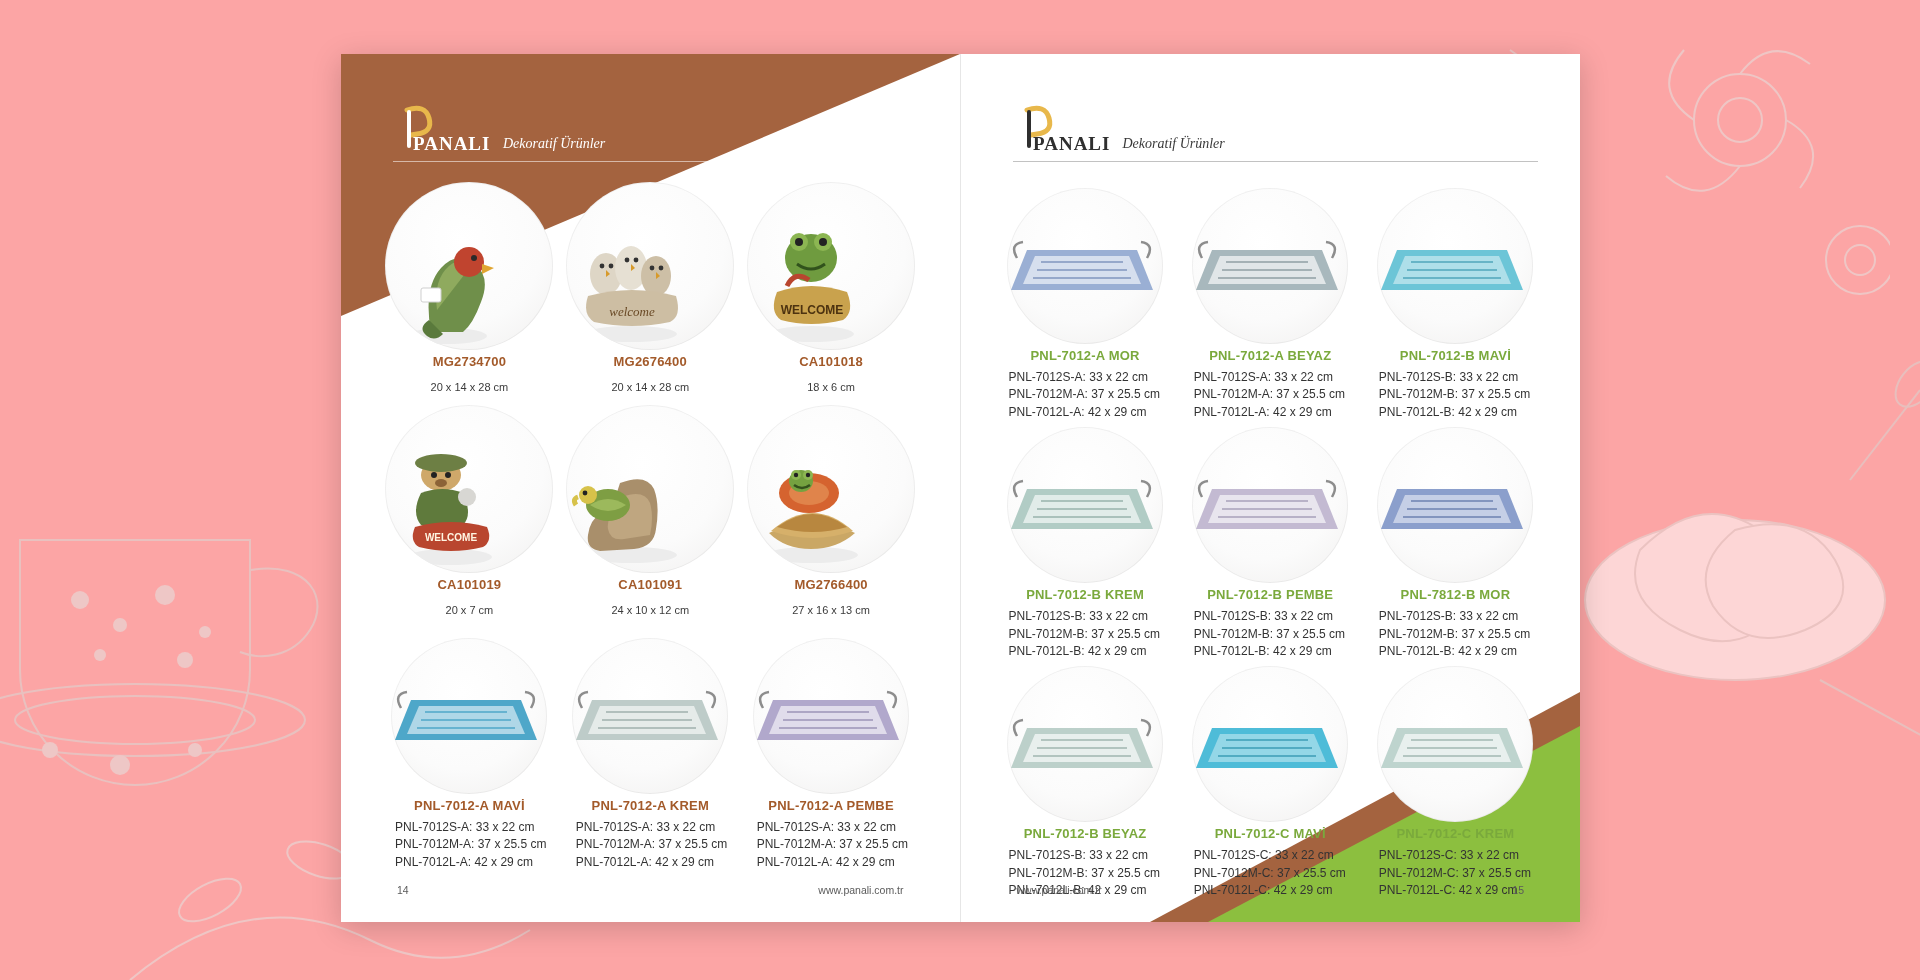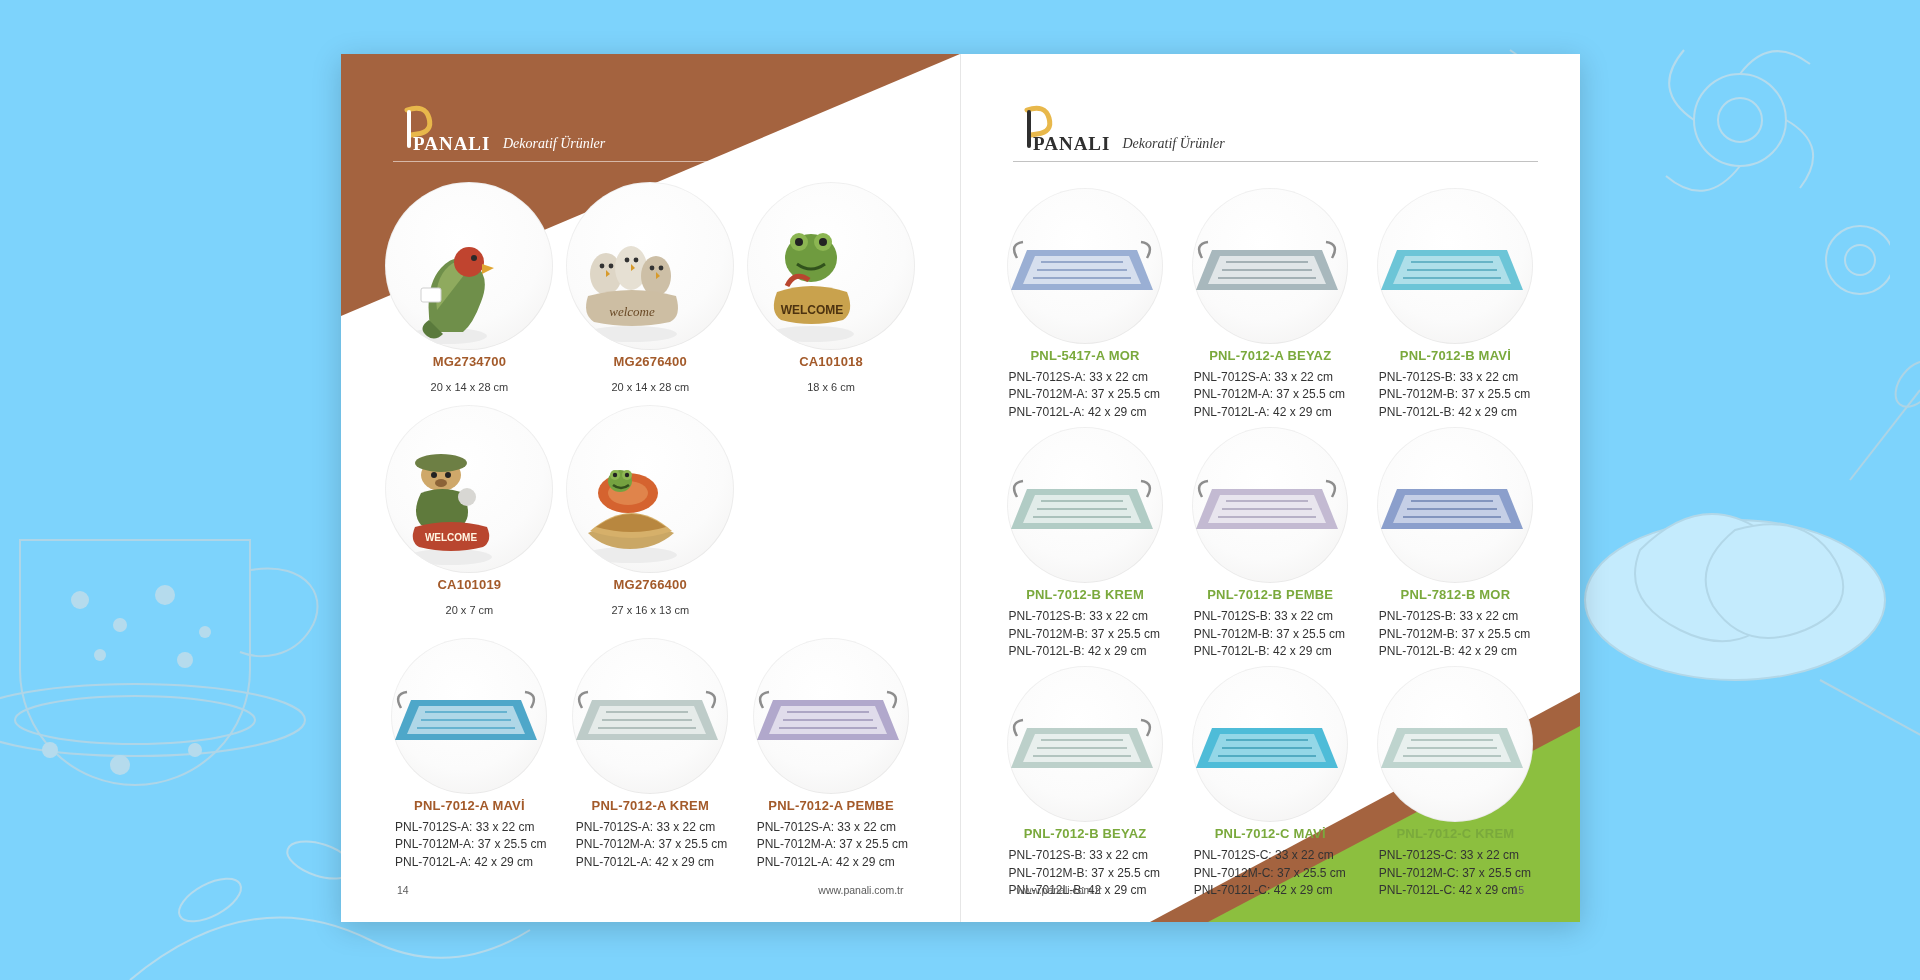--- a/index.html
+++ b/index.html
@@ -4,21 +4,21 @@
 <style>
   * { box-sizing: border-box; margin: 0; padding: 0; }
   html, body {
     width: 1920px; height: 980px;
     font-family: "Liberation Sans", sans-serif;
     overflow: hidden;
   }
   #stage {
     position: relative;
     width: 1920px; height: 980px;
-    background: #7dd3fc;
+    background: #fca5a5;
   }
   
   .bg-flourish {
     position: absolute;
     pointer-events: none;
     opacity: .55;
   }
   #bg-left  { left: -40px;  top: 420px; }
   #bg-right { right: -30px; top: 300px; }
   #bg-top-right { right: 30px; top: 10px; }
@@ -289,20 +289,36 @@
               <path d="M36 70 q22 -8 42 0 q10 22 0 32 q-22 8 -42 0 q-10 -12 0 -32z" fill="#5f7a3c"></path>
               <circle cx="82" cy="74" r="9" fill="#d8d7d3"></circle>
               <path d="M30 104 q36 -10 72 0 q6 14 -4 20 q-32 8 -64 0 q-10 -6 -4 -20z" fill="#b9462f"></path>
               <text x="66" y="118" font-family="Liberation Sans, sans-serif" font-size="10" font-weight="bold" fill="#fff6e3" text-anchor="middle">WELCOME</text>
             </svg>
           </div>
           <div class="code brown">CA101019</div>
           <div class="dims">20 x 7 cm</div>
         </div>
 
+        <div class="cell">
+          <div class="photo">
+            <svg class="fig" viewBox="0 0 130 150">
+              <ellipse cx="65" cy="132" rx="46" ry="8" fill="#ececec"></ellipse>
+              <path d="M54 60 q26 -10 34 6 q6 16 2 40 q-2 18 -22 20 l-34 2 q-14 -2 -12 -16 q2 -16 14 -22 q12 -8 18 -30z" fill="#a98f6b"></path>
+              <path d="M56 74 q22 -8 28 6 q4 14 0 32 l-26 4 q-14 2 -16 -10 q-2 -12 14 -32z" fill="#bfa680"></path>
+              <ellipse cx="42" cy="82" rx="22" ry="16" fill="#7e9e43"></ellipse>
+              <path d="M24 82 q18 -12 36 0 q-18 12 -36 0z" fill="#9cb95c"></path>
+              <circle cx="22" cy="72" r="9" fill="#d7c24a"></circle>
+              <circle cx="19" cy="70" r="2.4" fill="#222"></circle>
+              <path d="M12 74 q-6 2 -2 8" fill="none" stroke="#d7c24a" stroke-width="5"></path>
+            </svg>
+          </div>
+          <div class="code brown">CA101091</div>
+          <div class="dims">24 x 10 x 12 cm</div>
+        </div>
 
         <div class="cell">
           <div class="photo">
             <svg class="fig" viewBox="0 0 130 150">
               <ellipse cx="65" cy="132" rx="46" ry="8" fill="#ececec"></ellipse>
               <path d="M22 110 q44 -22 86 0 q-18 16 -44 16 q-26 0 -42 -16z" fill="#caa765"></path>
               <path d="M24 108 q42 -36 82 0 q-40 14 -82 0z" fill="#d6b06a"></path>
               <path d="M30 104 q36 -26 70 0 q-34 10 -70 0z" fill="#b8873f"></path>
               <ellipse cx="62" cy="70" rx="30" ry="20" fill="#d5632f"></ellipse>
               <ellipse cx="62" cy="70" rx="20" ry="12" fill="#e0844b"></ellipse>
@@ -411,21 +427,21 @@
             <svg class="tray" viewBox="0 0 150 110">
               <path d="M10 46 q-8 -14 6 -16" fill="none" stroke="#8d8d8d" stroke-width="2.5"></path>
               <path d="M140 46 q8 -14 -6 -16" fill="none" stroke="#8d8d8d" stroke-width="2.5"></path>
               <path d="M20 38 L130 38 L146 78 L4 78 Z" fill="#8fa6cf" opacity=".9"></path>
               <path d="M28 44 L122 44 L134 72 L16 72 Z" fill="#ffffff" opacity=".6"></path>
               <g stroke="#6d84b2" stroke-width="1.4" opacity=".8">
                   <path d="M34 50 h82 M30 58 h90 M26 66 h98"></path>
                 </g>
             </svg>
           </div>
-          <div class="code green">PNL-5417-A MOR</div>
+          <div class="code green">PNL-7012-A MOR</div>
           <div class="spec">
             <div>PNL-7012S-A: 33 x 22 cm</div>
             <div>PNL-7012M-A: 37 x 25.5 cm</div>
             <div>PNL-7012L-A: 42 x 29 cm</div>
           </div>
         </div>
 
         <div class="cell">
           <div class="photo small">
             <svg class="tray" viewBox="0 0 150 110">

